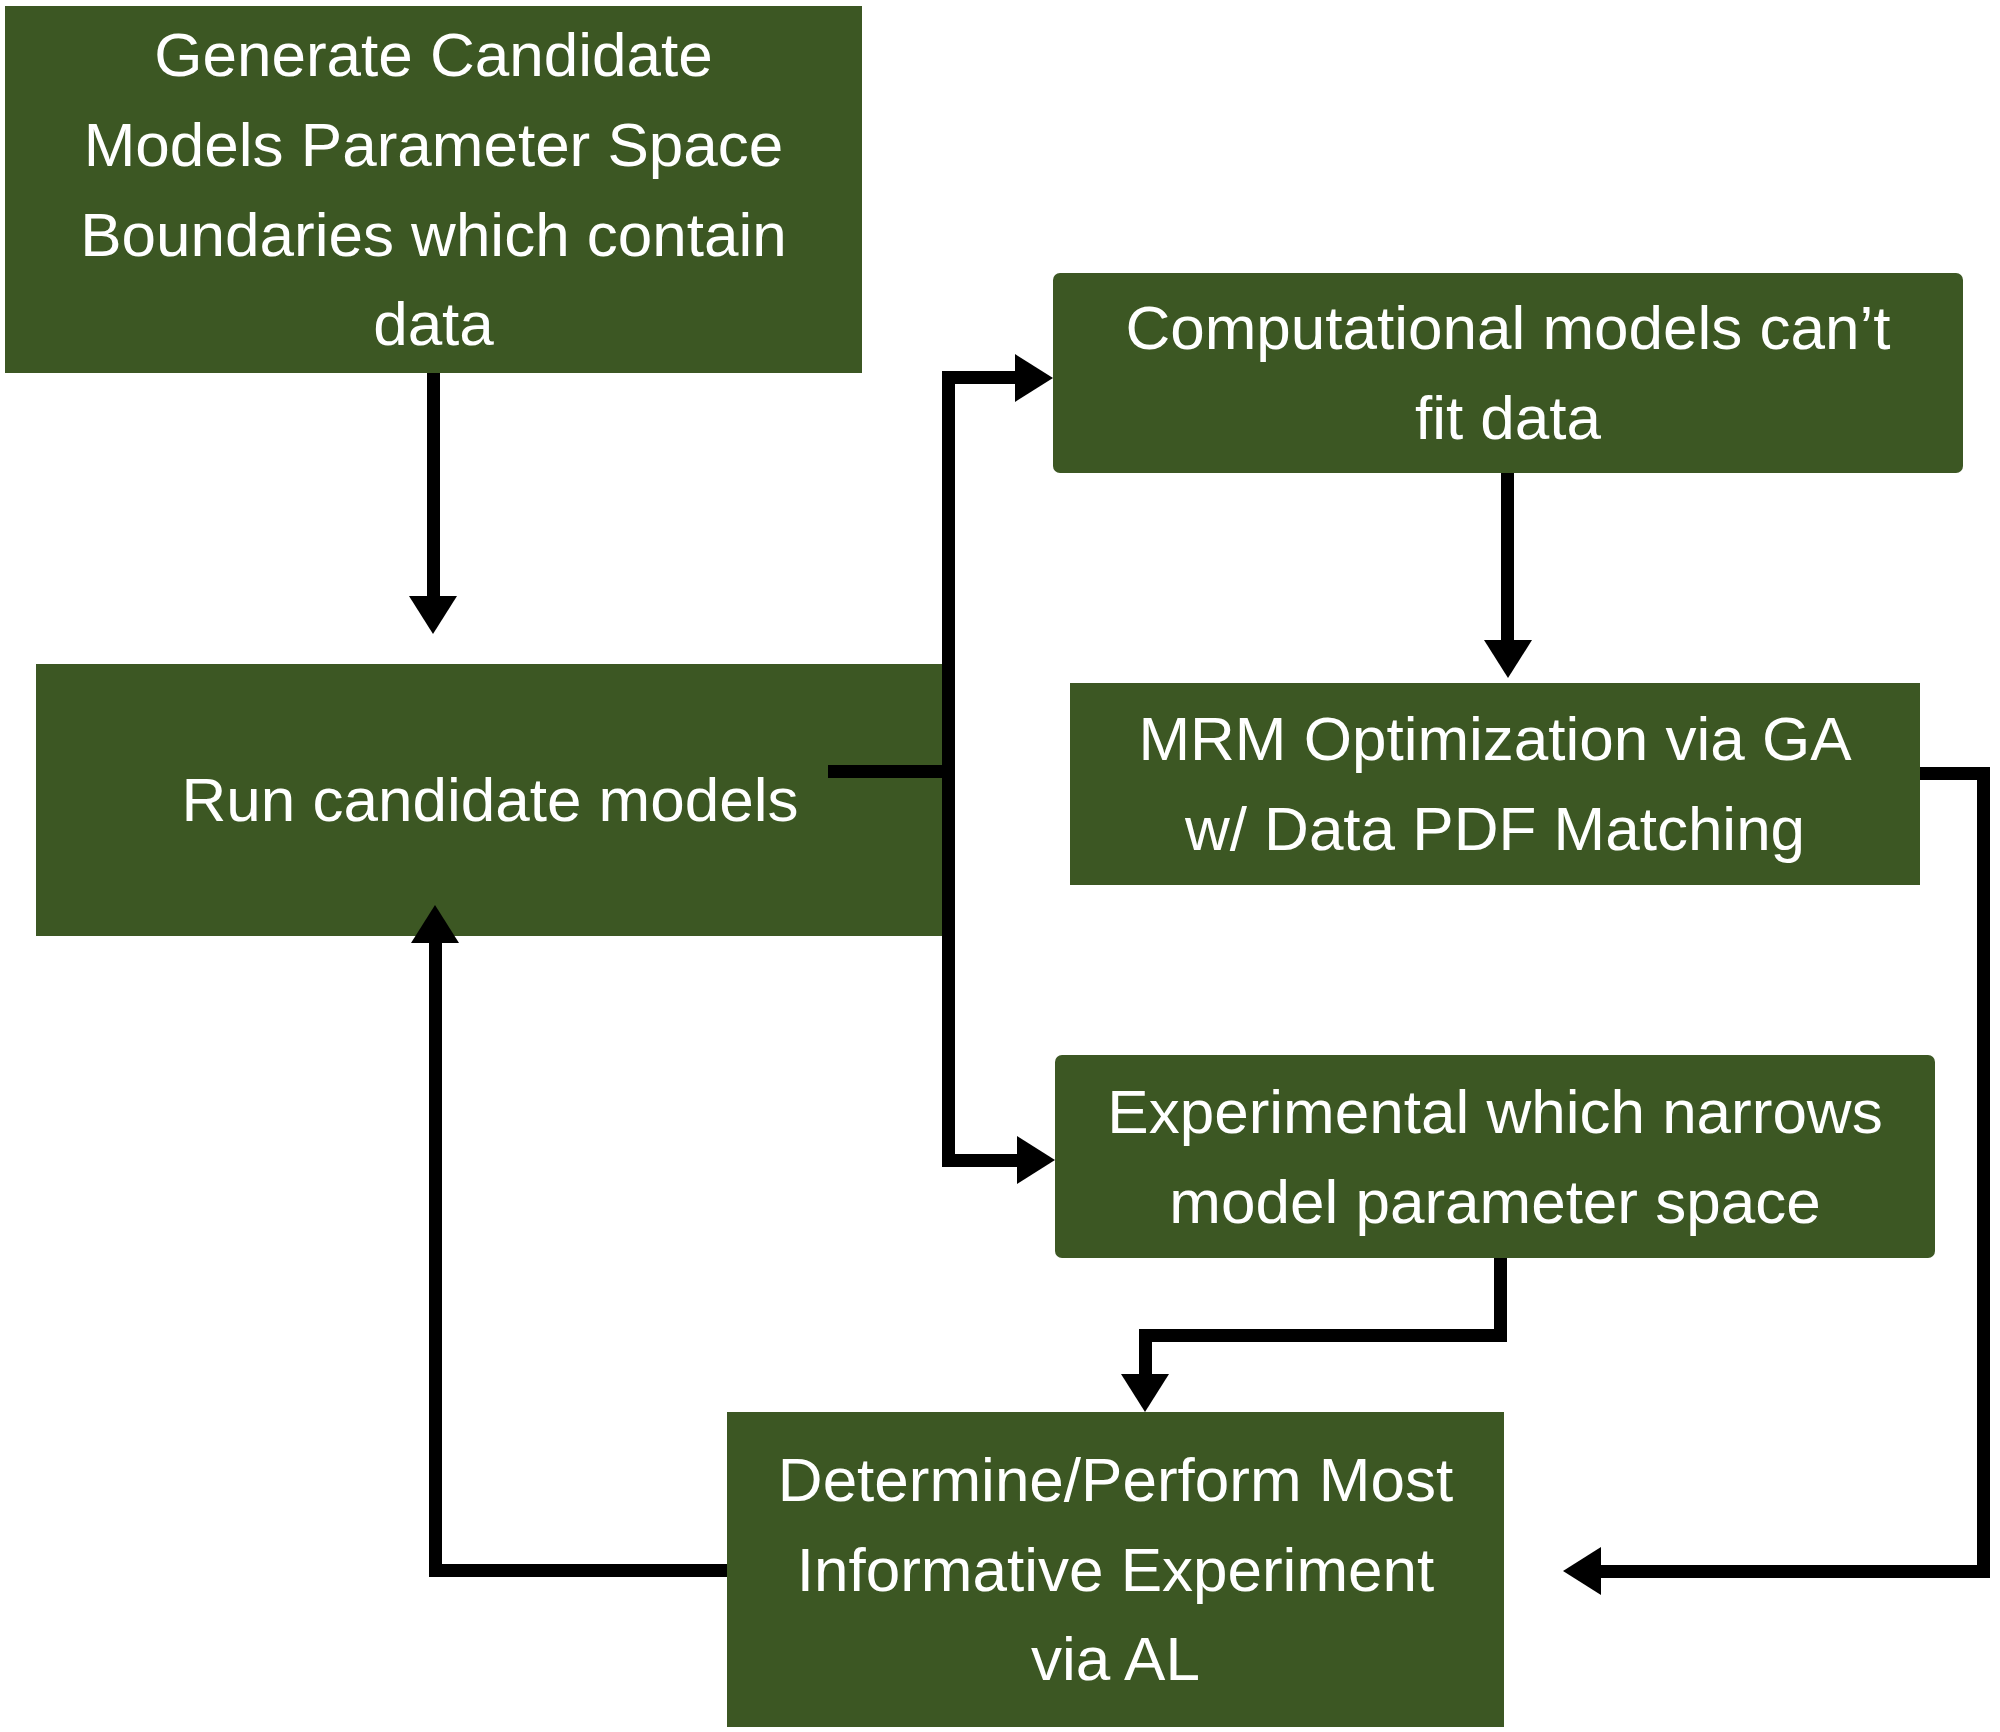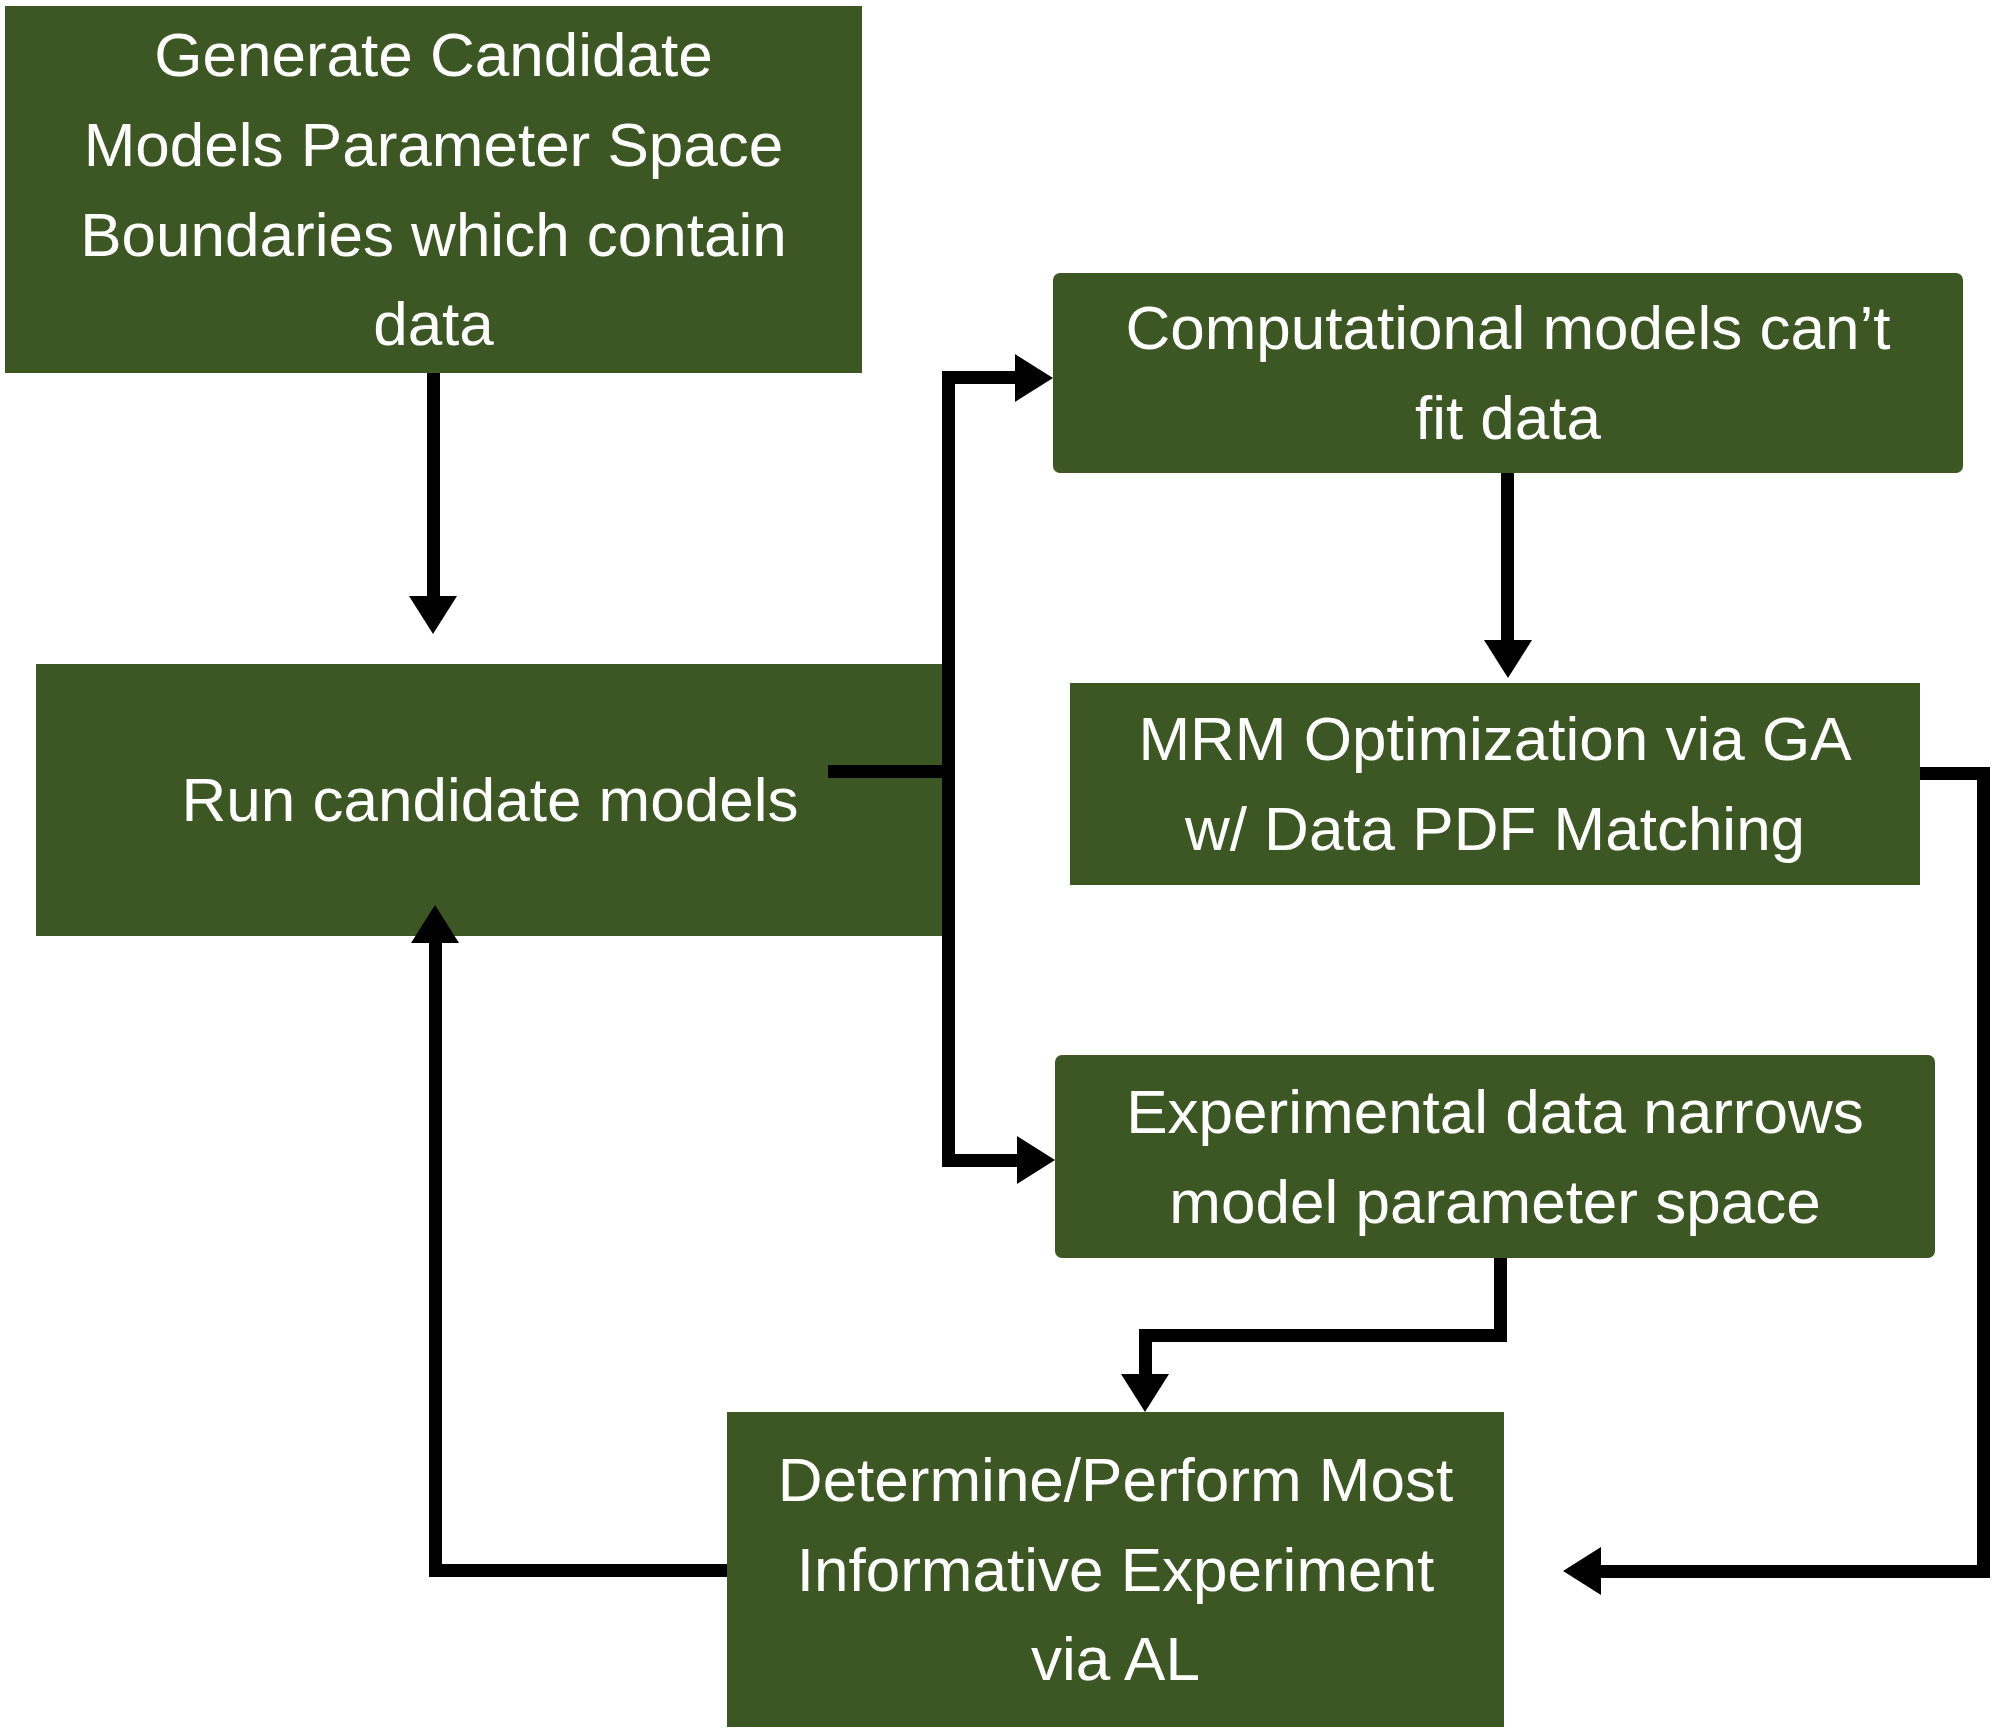--- a/index.html
+++ b/index.html
@@ -65,21 +65,21 @@
     <div class="node-label">Computational models can’t
 fit data</div>
   </div>
 
   <div class="node" style="left:1070px; top:683px; width:850px; height:202px;">
     <div class="node-label">MRM Optimization via GA
 w/ Data PDF Matching</div>
   </div>
 
   <div class="node rounded" style="left:1055px; top:1055px; width:880px; height:203px;">
-    <div class="node-label">Experimental data narrows
+    <div class="node-label">Experimental which narrows
 model parameter space</div>
   </div>
 
   <div class="node" style="left:727px; top:1412px; width:777px; height:315px;">
     <div class="node-label">Determine/Perform Most
 Informative Experiment
 via AL</div>
   </div>
 
   <div class="seg" style="left:427px; top:373px; width:13px; height:225px;"></div>

